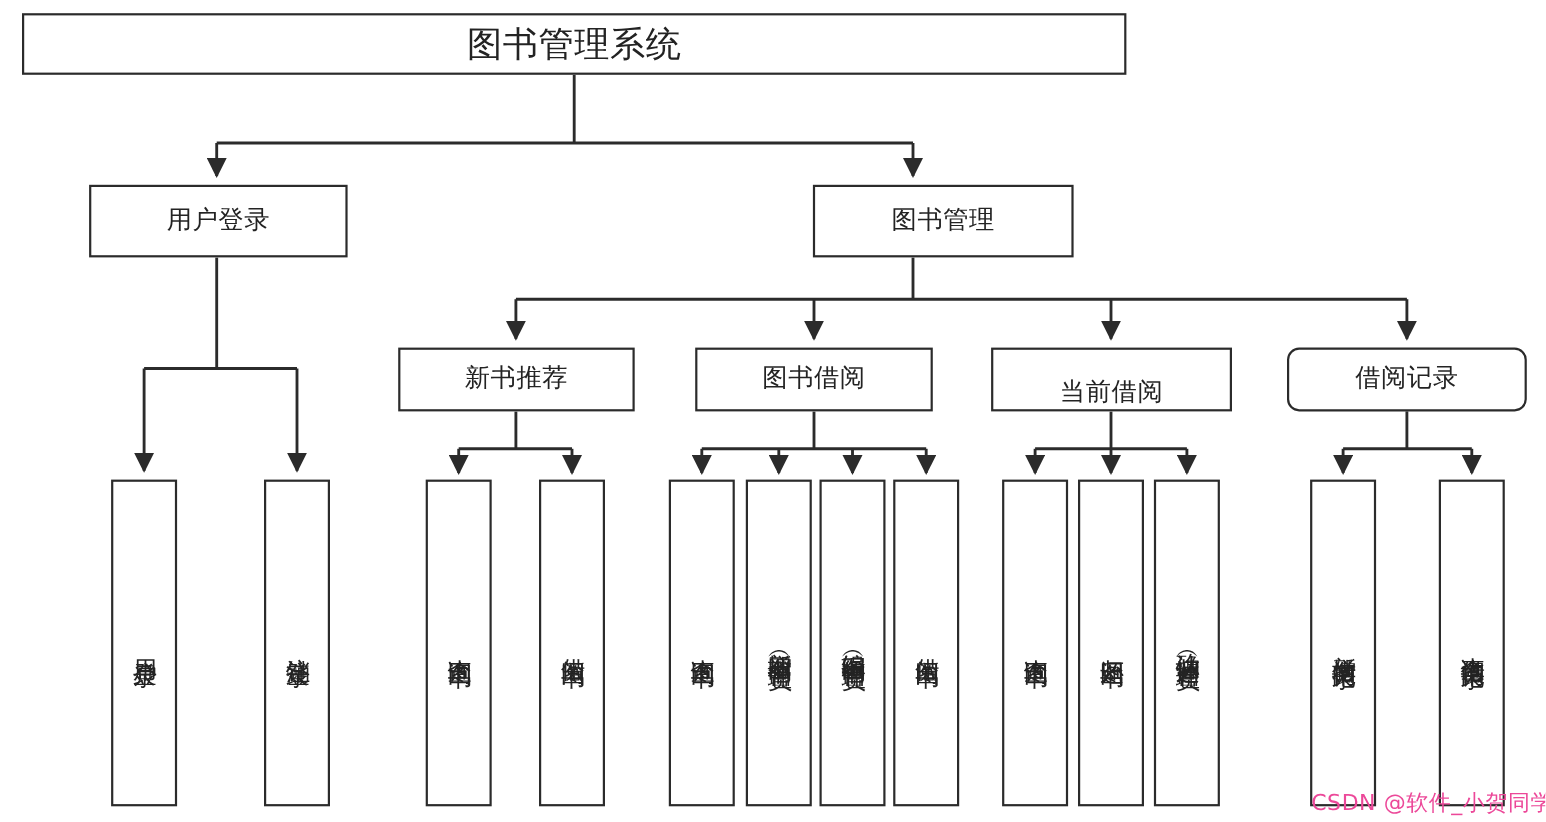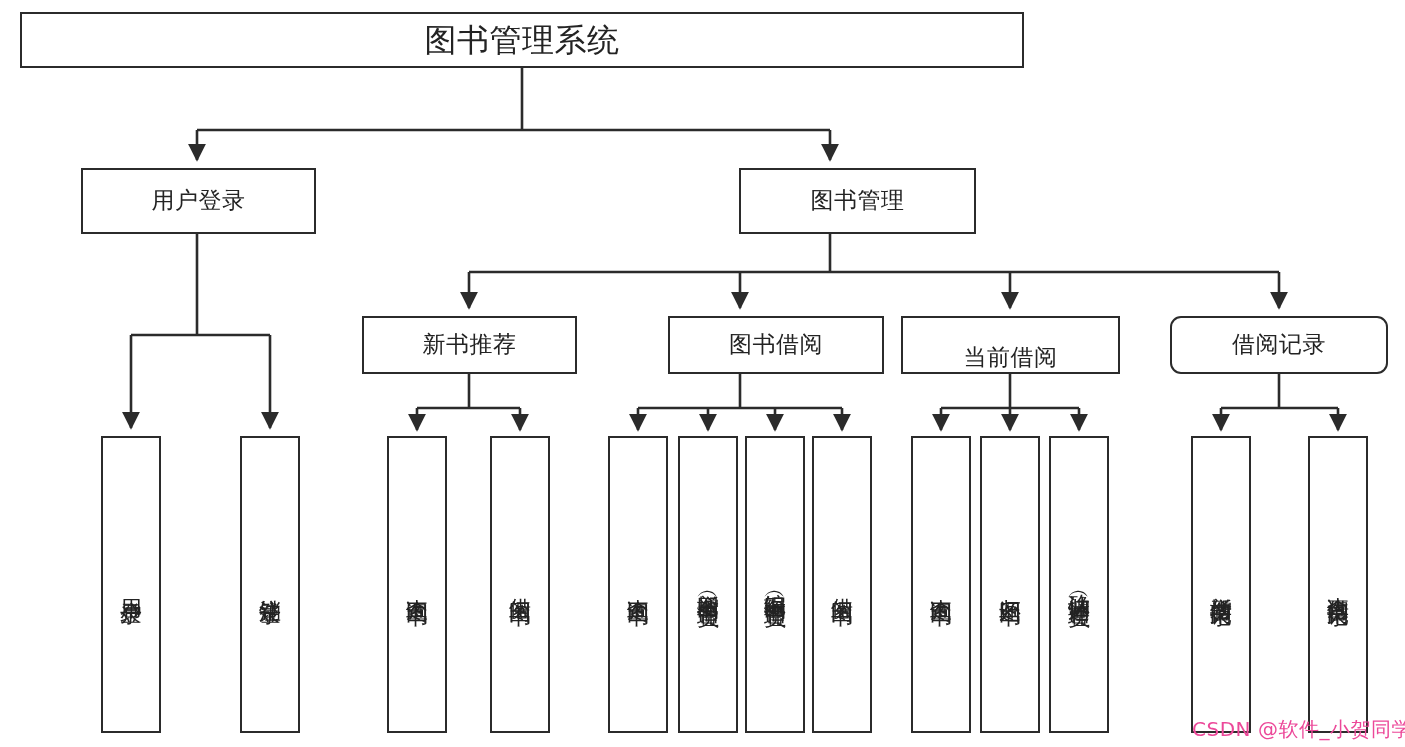--- a/index.html
+++ b/index.html
@@ -134,21 +134,21 @@
   <div class="node h" style="left:81px; top:168px; width:235px; height:66px;">
     <span class="label">用户登录</span>
   </div>
   <div class="node h" style="left:711px; top:168px; width:237px; height:66px;margin-left:28px;">
     <span class="label">图书管理</span>
   </div>
 
   <div class="node h" style="left:362px; top:316px; width:215px; height:58px;">
     <span class="label">新书推荐</span>
   </div>
-  <div class="node h" style="left:632px; top:316px; width:216px; height:58px;margin-left:36px;">
+  <div class="node h" style="left:632px; top:316px; width:216px; height:58px;">
     <span class="label">图书借阅</span>
   </div>
   <div class="node h" style="left:901px; top:316px; width:219px; height:58px;align-items:flex-end;">
     <span class="label">当前借阅</span>
   </div>
   <div class="node h" style="left:1170px; top:316px; width:218px; height:58px;border-radius:11px;">
     <span class="label">借阅记录</span>
   </div>
 
   <div class="node v" style="left:101px; top:436px; width:60px; height:297px;">

